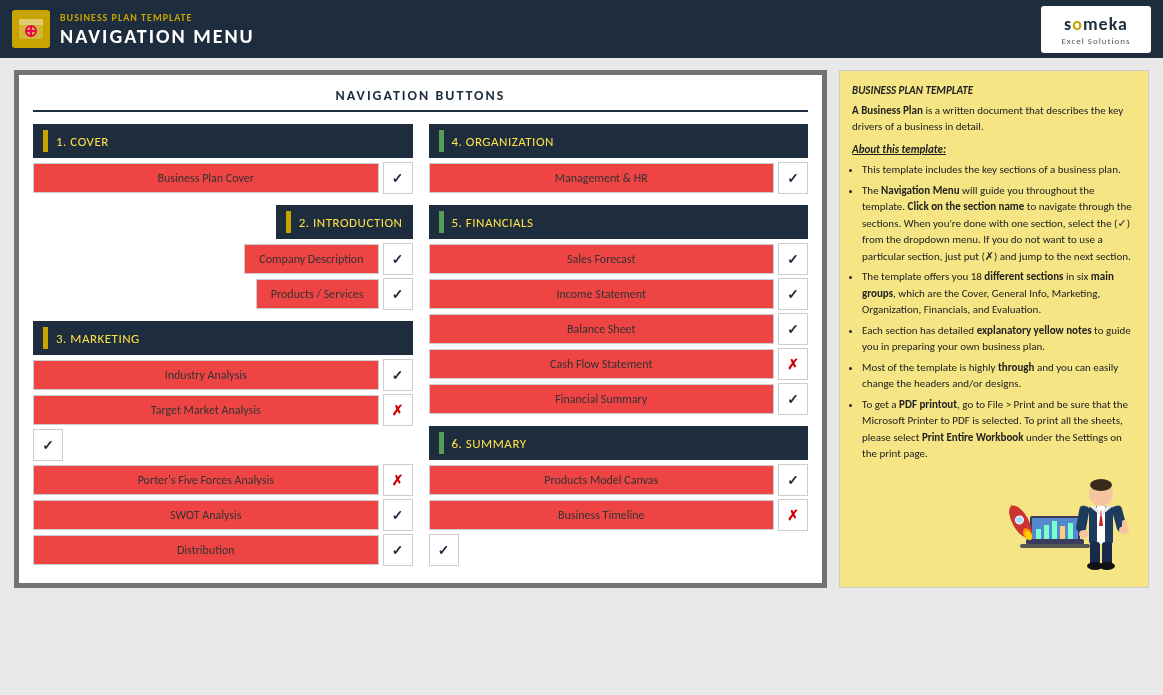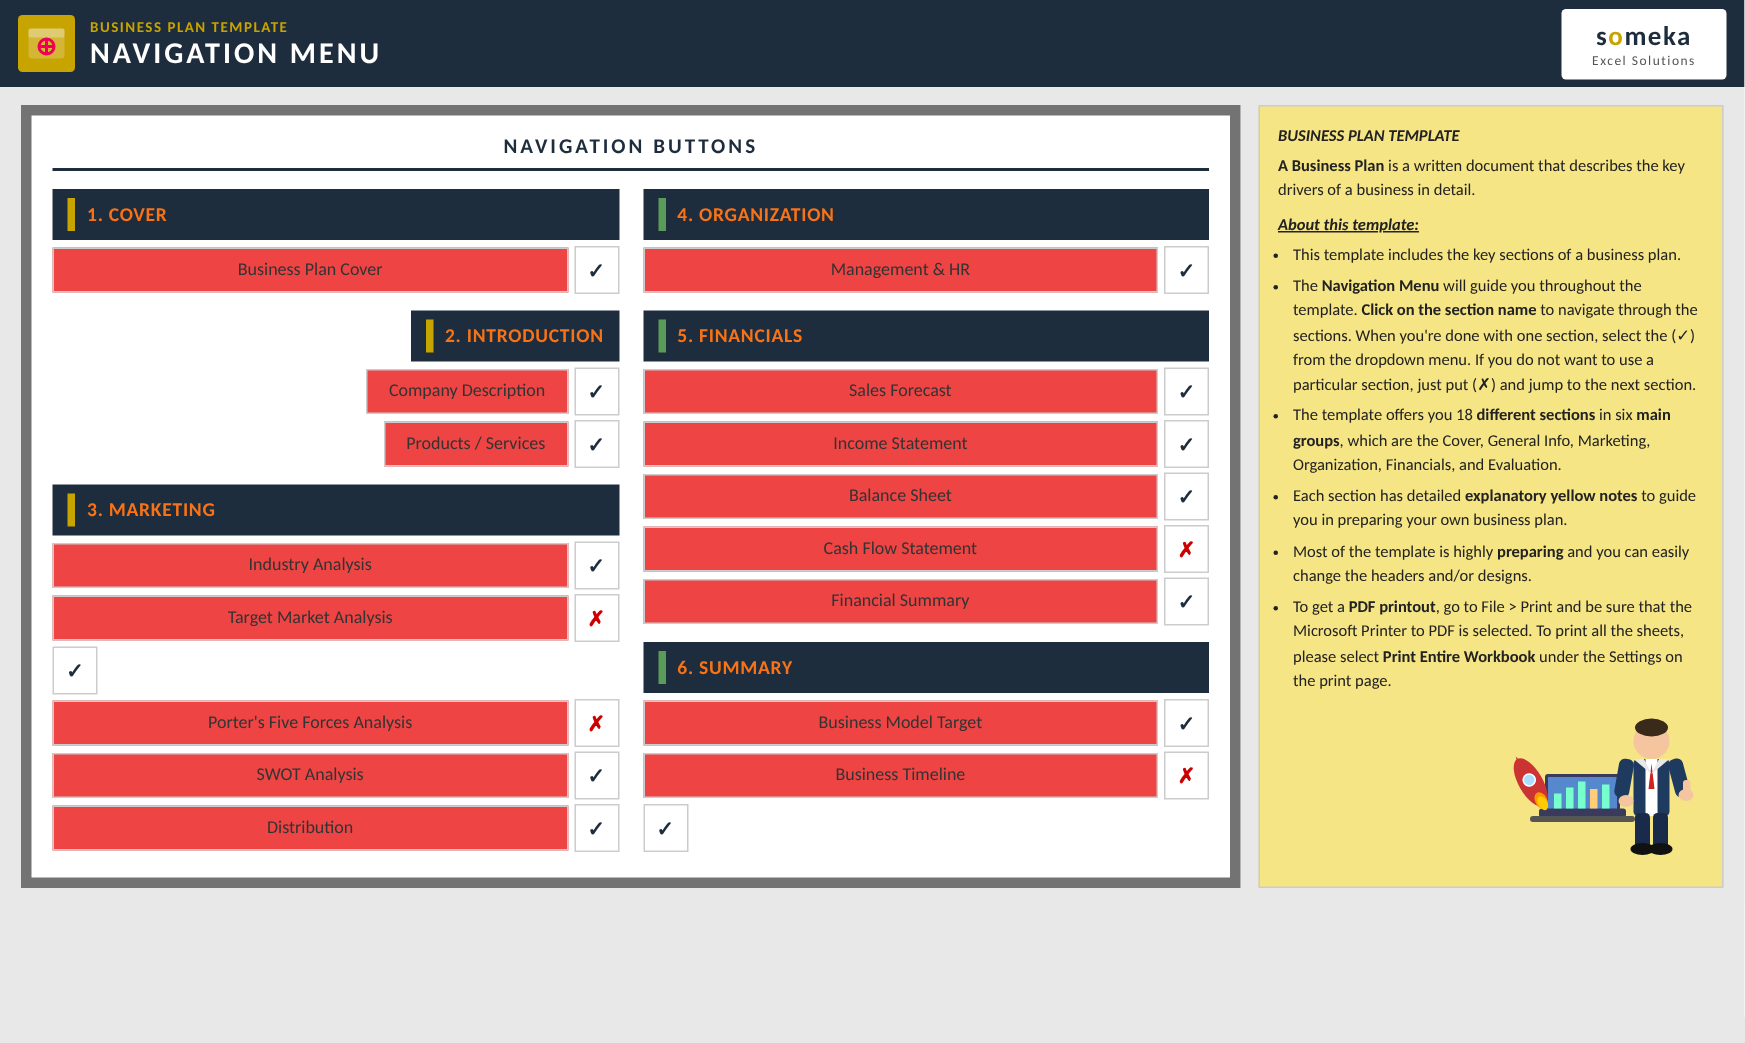--- a/index.html
+++ b/index.html
@@ -80,21 +80,21 @@
       display: flex;
       gap: 0;
       padding: 12px 14px;
       background: #e8e8e8;
     }
 
     
     .nav-panel {
       flex: 1;
       background: white;
-      border: 7px solid #737373;
+      border: 5px solid #737373;
       padding: 12px 14px 14px 14px;
     }
     .nav-buttons-title {
       text-align: center;
       font-size: 14px;
       font-weight: bold;
       color: #1e2d3d;
       letter-spacing: 2px;
       text-transform: uppercase;
       margin-bottom: 12px;
@@ -107,23 +107,23 @@
       grid-template-columns: 1fr 1fr;
       gap: 10px 16px;
     }
 
     .section-group { display: flex; flex-direction: column; gap: 0; }
 
     .section-header {
       display: flex;
       align-items: center;
       background: #1e2d3d;
-      color: #f97316;
+      color: #fde047;
       font-size: 13px;
-      font-weight: bold;
+      font-weight: normal;
       padding: 6px 10px;
       margin-bottom: 4px;
       letter-spacing: 0.5px;
     }
     .section-header .accent-bar {
       width: 5px;
       height: 22px;
       background: #c8a400;
       margin-right: 8px;
       flex-shrink: 0;
@@ -359,21 +359,21 @@
               </div>
           </div>
         </div>
 
         <div class="section-group" style="margin-top:8px;justify-content:flex-end;">
           <div class="section-header green-accent">
             <div class="accent-bar"></div>
             <span>6. SUMMARY</span>
           </div>
           <div class="nav-row">
-            <button class="nav-btn">Business Model Target</button>
+            <button class="nav-btn">Products Model Canvas</button>
             <div class="check-box">
                 <span class="check-mark">✓</span>
               </div>
           </div>
           <div class="nav-row">
             <button class="nav-btn">Business Timeline</button>
             <div class="check-box">
                 <span class="cross-mark">✗</span>
               </div>
           </div>
@@ -393,21 +393,21 @@
     <div class="info-panel-title">Business Plan Template</div>
     <p>
       <strong>A Business Plan</strong> is a written document that describes the key drivers of a business in detail.
     </p>
     <span class="about-title"><em>About this template:</em></span>
     <ul>
       <li>This template includes the key sections of a business plan.</li>
       <li>The <strong>Navigation Menu</strong> will guide you throughout the template. <strong>Click on the section name</strong> to navigate through the sections. When you're done with one section, select the (✓) from the dropdown menu. If you do not want to use a particular section, just put (✗) and jump to the next section.</li>
       <li>The template offers you 18 <strong>different sections</strong> in six <strong>main groups</strong>, which are the Cover, General Info, Marketing, Organization, Financials, and Evaluation.</li>
       <li>Each section has detailed <strong>explanatory yellow notes</strong> to guide you in preparing your own business plan.</li>
-      <li>Most of the template is highly <strong>preparing</strong> and you can easily change the headers and/or designs.</li>
+      <li>Most of the template is highly <strong>through</strong> and you can easily change the headers and/or designs.</li>
       <li>To get a <strong>PDF printout</strong>, go to File &gt; Print and be sure that the Microsoft Printer to PDF is selected. To print all the sheets, please select <strong>Print Entire Workbook</strong> under the Settings on the print page.</li>
     </ul>
 
     <div class="figure-area">
       <svg width="140" height="105" viewBox="0 0 140 105" xmlns="http://www.w3.org/2000/svg">
 
         <rect x="30" y="68" width="58" height="6" rx="2" fill="#3a3a5c"></rect>
         <rect x="24" y="73" width="70" height="4" rx="2" fill="#555"></rect>
 
         <rect x="34" y="45" width="50" height="25" rx="2" fill="#3a3a5c"></rect>

